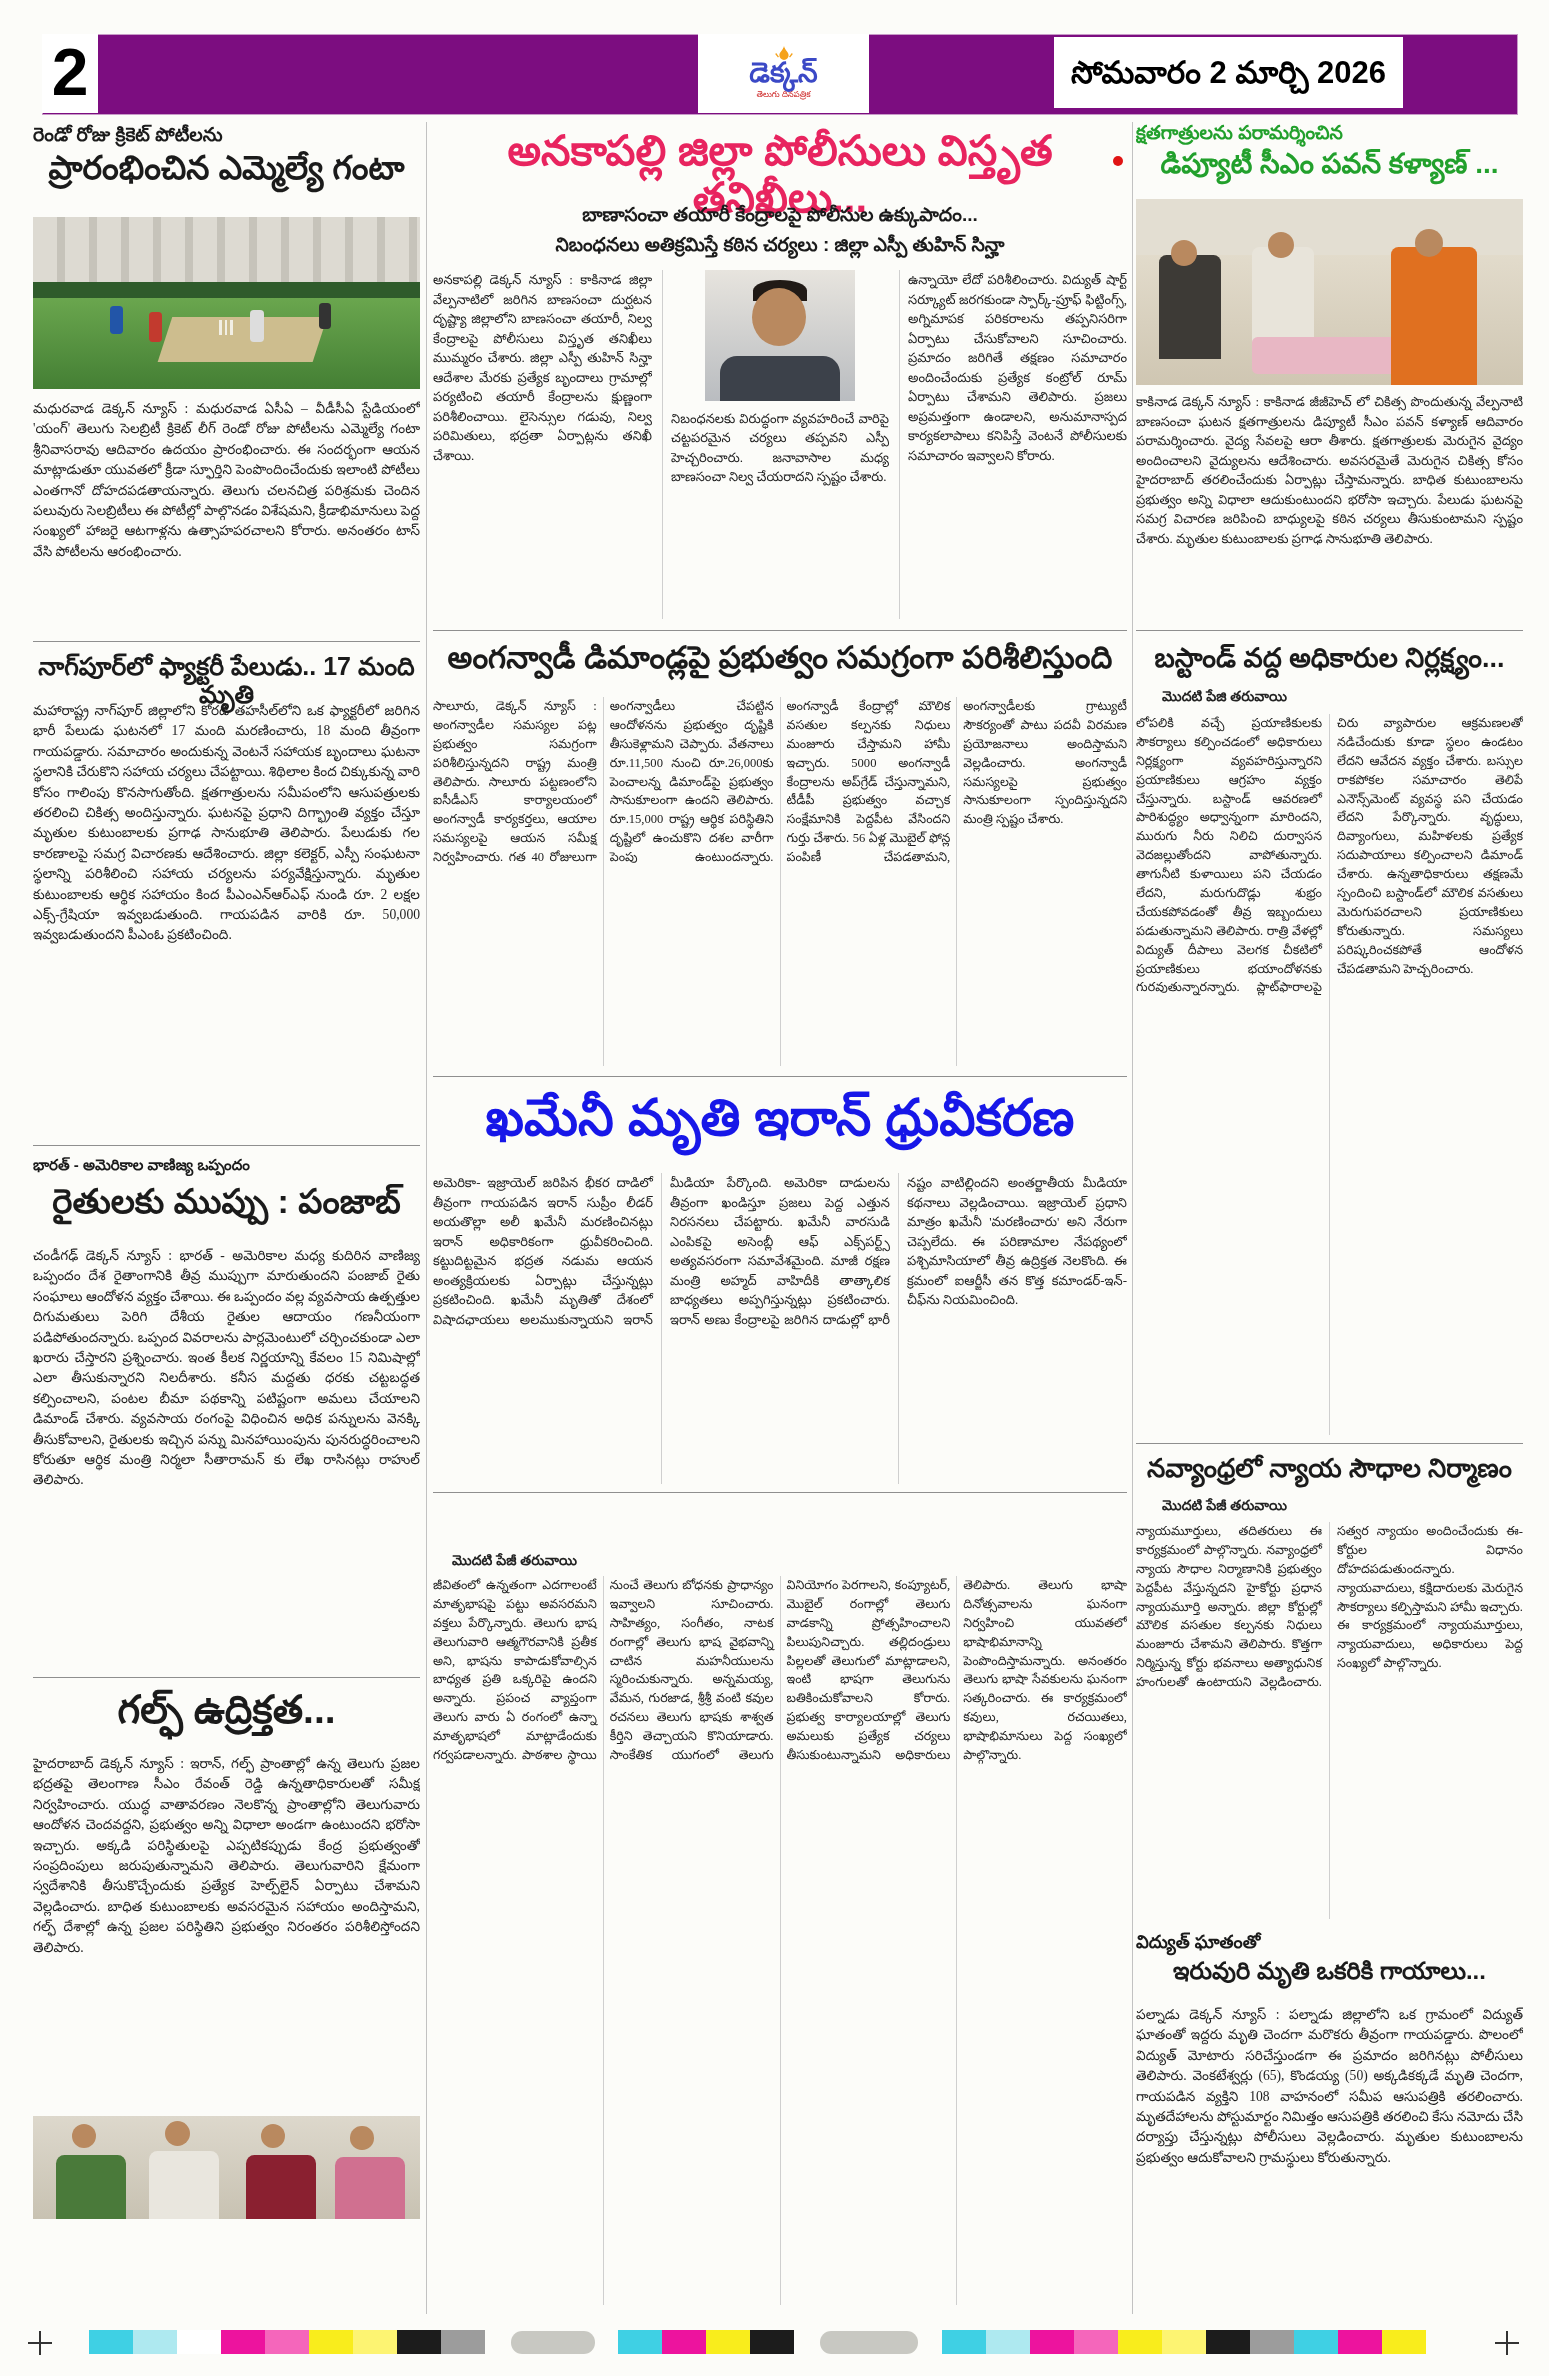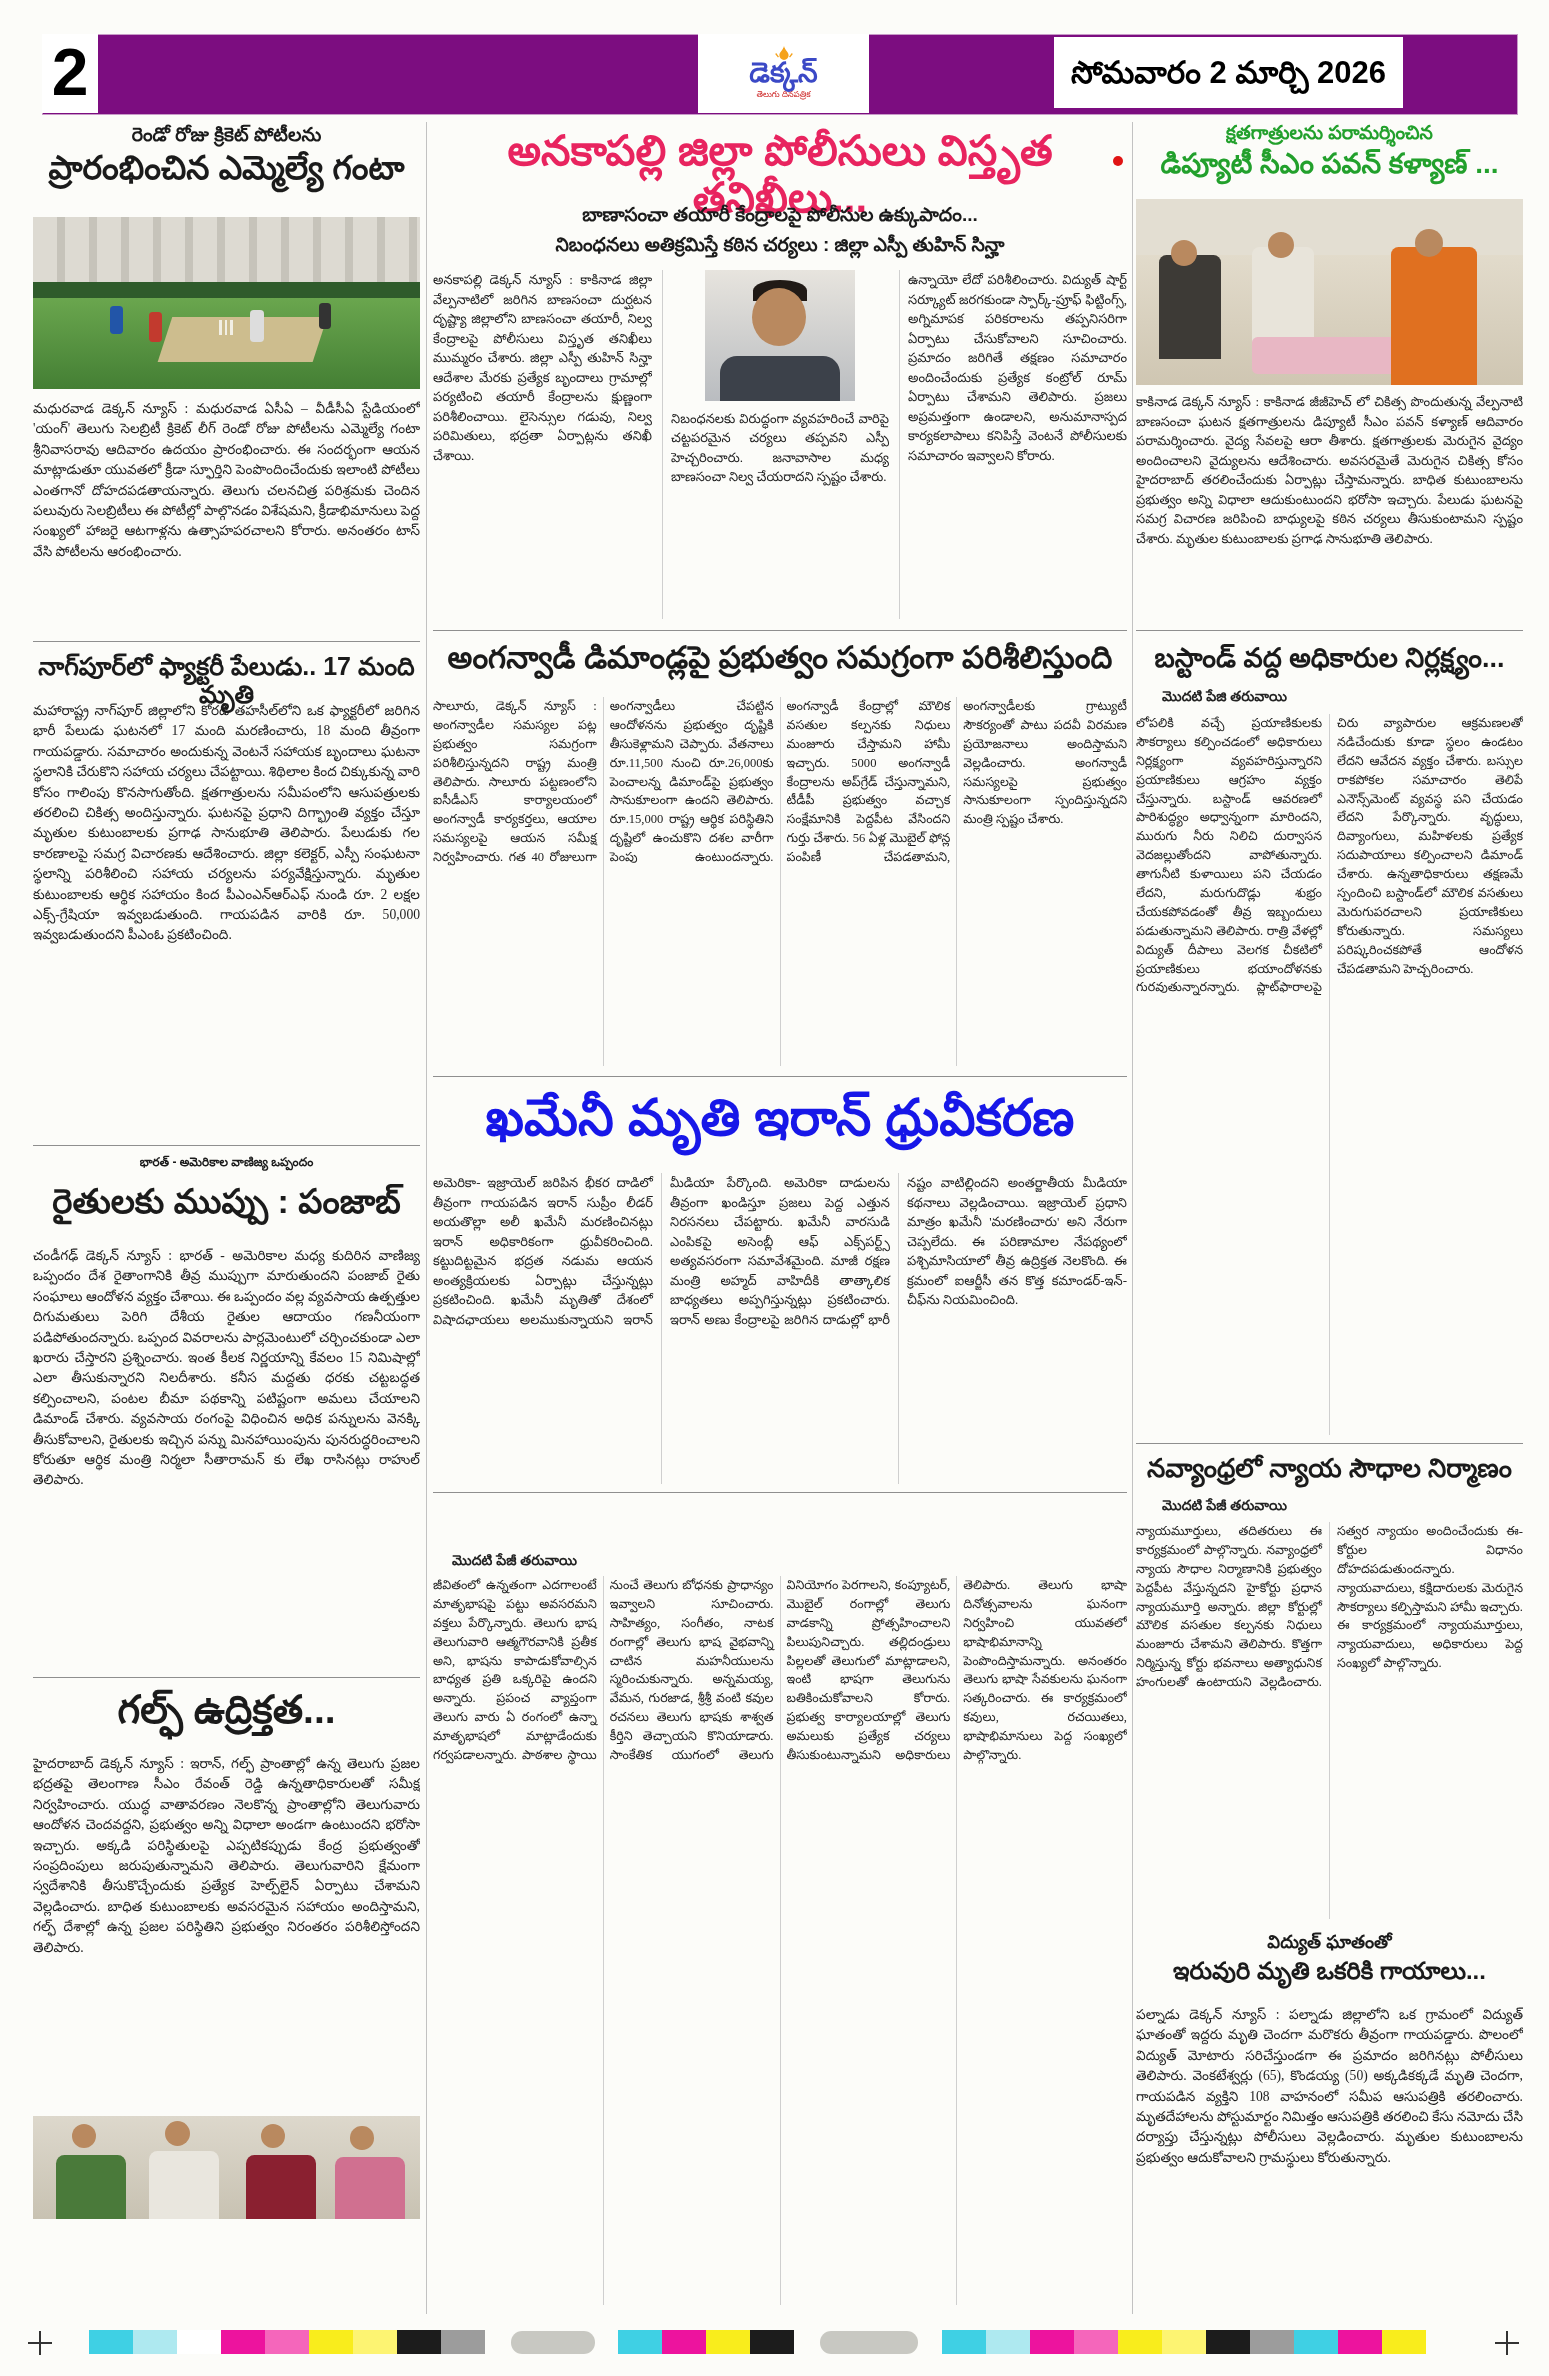--- a/index.html
+++ b/index.html
@@ -14,21 +14,21 @@
   .logo-flame{width:24px;height:15px;margin-bottom:-1.9px;}
   .logo-name{font-family:"Liberation Sans",sans-serif;font-weight:bold;font-size:28px;color:#3b49c6;line-height:1;}
   .logo-tag{font-family:"Liberation Sans",sans-serif;font-size:8.4px;color:#cc2222;margin-top:1.9px;}
   .date-box{position:absolute;left:1054px;top:37px;width:349px;height:71px;background:#ffffff;
             font-family:"Liberation Sans",sans-serif;font-weight:bold;font-size:31px;line-height:71px;text-align:center;color:#000;}
   
   .vrule{position:absolute;width:0.9px;background:#c2c2c2;}
   .hrule{position:absolute;height:0.9px;background:#8f8f8f;}
   
   .abs{position:absolute;}
-  .kicker{font-family:"Liberation Sans",sans-serif;font-weight:bold;text-align:center;line-height:1.15;}
+  .kicker{font-family:"Liberation Sans",sans-serif;font-weight:bold;text-align:left;line-height:1.15;}
   .headline{font-family:"Liberation Sans",sans-serif;font-weight:bold;text-align:center;line-height:1.12;}
   .subhead{font-family:"Liberation Sans",sans-serif;font-weight:bold;text-align:center;line-height:1.2;}
   .cont-label{font-family:Liberation Sans, sans-serif;font-weight:bold;font-size:14px;color:#222;}
   .body-text{text-align:justify;line-height:1.5;overflow:hidden;}
   .cols-2{column-count:2;column-gap:15px;column-rule:0.9px solid #cfcfcf;}
   .cols-3{column-count:3;column-gap:17px;column-rule:0.9px solid #cfcfcf;}
   .cols-4{column-count:4;column-gap:13px;column-rule:0.9px solid #cfcfcf;}
   .caption{font-family:"Liberation Sans",sans-serif;font-weight:bold;font-size:15px;text-align:center;line-height:1.35;}
   .red-dot{position:absolute;width:10.3px;height:10.3px;border-radius:50%;background:#e01414;}
   
@@ -98,21 +98,21 @@
     <div class="ck-player" style="left:56%;top:54%;width:14px;height:32px;background:#ddd;"></div>
     <div class="ck-player" style="left:74%;top:50%;width:12px;height:26px;background:#333;"></div>
   </div>
   <div class="abs body-text" style="left:33px;top:399px;width:387px;height:234px;font-size:13.6px;">మధురవాడ డెక్కన్ న్యూస్ : మధురవాడ ఏసీఏ – వీడీసీఏ స్టేడియంలో 'యంగ్' తెలుగు సెలబ్రిటీ క్రికెట్ లీగ్ రెండో రోజు పోటీలను ఎమ్మెల్యే గంటా శ్రీనివాసరావు ఆదివారం ఉదయం ప్రారంభించారు. ఈ సందర్భంగా ఆయన మాట్లాడుతూ యువతలో క్రీడా స్ఫూర్తిని పెంపొందించేందుకు ఇలాంటి పోటీలు ఎంతగానో దోహదపడతాయన్నారు. తెలుగు చలనచిత్ర పరిశ్రమకు చెందిన పలువురు సెలబ్రిటీలు ఈ పోటీల్లో పాల్గొనడం విశేషమని, క్రీడాభిమానులు పెద్ద సంఖ్యలో హాజరై ఆటగాళ్లను ఉత్సాహపరచాలని కోరారు. అనంతరం టాస్ వేసి పోటీలను ఆరంభించారు.</div>
 
   <div class="hrule" style="left:33px;top:641px;width:387px;"></div>
   <div class="abs headline" style="left:33px;top:652px;width:387px;font-size:25px;">నాగ్‌పూర్‌లో ఫ్యాక్టరీ పేలుడు.. 17 మంది మృతి</div>
   <div class="abs body-text" style="left:33px;top:701px;width:387px;height:435px;font-size:13.6px;">మహారాష్ట్ర నాగ్‌పూర్ జిల్లాలోని కోరడీ తహసీల్‌లోని ఒక ఫ్యాక్టరీలో జరిగిన భారీ పేలుడు ఘటనలో 17 మంది మరణించారు, 18 మంది తీవ్రంగా గాయపడ్డారు. సమాచారం అందుకున్న వెంటనే సహాయక బృందాలు ఘటనా స్థలానికి చేరుకొని సహాయ చర్యలు చేపట్టాయి. శిథిలాల కింద చిక్కుకున్న వారి కోసం గాలింపు కొనసాగుతోంది. క్షతగాత్రులను సమీపంలోని ఆసుపత్రులకు తరలించి చికిత్స అందిస్తున్నారు. ఘటనపై ప్రధాని దిగ్భ్రాంతి వ్యక్తం చేస్తూ మృతుల కుటుంబాలకు ప్రగాఢ సానుభూతి తెలిపారు. పేలుడుకు గల కారణాలపై సమగ్ర విచారణకు ఆదేశించారు. జిల్లా కలెక్టర్, ఎస్పీ సంఘటనా స్థలాన్ని పరిశీలించి సహాయ చర్యలను పర్యవేక్షిస్తున్నారు. మృతుల కుటుంబాలకు ఆర్థిక సహాయం కింద పీఎంఎన్ఆర్ఎఫ్ నుండి రూ. 2 లక్షల ఎక్స్-గ్రేషియా ఇవ్వబడుతుంది. గాయపడిన వారికి రూ. 50,000 ఇవ్వబడుతుందని పీఎంఓ ప్రకటించింది.</div>
 
   <div class="hrule" style="left:33px;top:1145px;width:387px;"></div>
-  <div class="abs kicker" style="left:33px;top:1156px;width:387px;font-size:12px;">భారత్ - అమెరికాల వాణిజ్య ఒప్పందం</div>
+  <div class="abs kicker" style="left:33px;top:1156px;width:387px;font-size:15px;">భారత్ - అమెరికాల వాణిజ్య ఒప్పందం</div>
   <div class="abs headline" style="left:33px;top:1182px;width:387px;font-size:34px;">రైతులకు ముప్పు : పంజాబ్</div>
   <div class="abs body-text" style="left:33px;top:1246px;width:387px;height:423px;font-size:13.6px;">చండీగఢ్ డెక్కన్ న్యూస్ : భారత్ - అమెరికాల మధ్య కుదిరిన వాణిజ్య ఒప్పందం దేశ రైతాంగానికి తీవ్ర ముప్పుగా మారుతుందని పంజాబ్ రైతు సంఘాలు ఆందోళన వ్యక్తం చేశాయి. ఈ ఒప్పందం వల్ల వ్యవసాయ ఉత్పత్తుల దిగుమతులు పెరిగి దేశీయ రైతుల ఆదాయం గణనీయంగా పడిపోతుందన్నారు. ఒప్పంద వివరాలను పార్లమెంటులో చర్చించకుండా ఎలా ఖరారు చేస్తారని ప్రశ్నించారు. ఇంత కీలక నిర్ణయాన్ని కేవలం 15 నిమిషాల్లో ఎలా తీసుకున్నారని నిలదీశారు. కనీస మద్దతు ధరకు చట్టబద్ధత కల్పించాలని, పంటల బీమా పథకాన్ని పటిష్టంగా అమలు చేయాలని డిమాండ్ చేశారు. వ్యవసాయ రంగంపై విధించిన అధిక పన్నులను వెనక్కి తీసుకోవాలని, రైతులకు ఇచ్చిన పన్ను మినహాయింపును పునరుద్ధరించాలని కోరుతూ ఆర్థిక మంత్రి నిర్మలా సీతారామన్ కు లేఖ రాసినట్లు రాహుల్ తెలిపారు.</div>
 
   <div class="hrule" style="left:33px;top:1677px;width:387px;"></div>
   <div class="abs headline" style="left:33px;top:1688px;width:387px;font-size:39px;">గల్ఫ్ ఉద్రిక్తత...</div>
   <div class="abs body-text" style="left:33px;top:1754px;width:387px;height:356px;font-size:13.6px;">హైదరాబాద్ డెక్కన్ న్యూస్ : ఇరాన్, గల్ఫ్ ప్రాంతాల్లో ఉన్న తెలుగు ప్రజల భద్రతపై తెలంగాణ సీఎం రేవంత్ రెడ్డి ఉన్నతాధికారులతో సమీక్ష నిర్వహించారు. యుద్ధ వాతావరణం నెలకొన్న ప్రాంతాల్లోని తెలుగువారు ఆందోళన చెందవద్దని, ప్రభుత్వం అన్ని విధాలా అండగా ఉంటుందని భరోసా ఇచ్చారు. అక్కడి పరిస్థితులపై ఎప్పటికప్పుడు కేంద్ర ప్రభుత్వంతో సంప్రదింపులు జరుపుతున్నామని తెలిపారు. తెలుగువారిని క్షేమంగా స్వదేశానికి తీసుకొచ్చేందుకు ప్రత్యేక హెల్ప్‌లైన్ ఏర్పాటు చేశామని వెల్లడించారు. బాధిత కుటుంబాలకు అవసరమైన సహాయం అందిస్తామని, గల్ఫ్ దేశాల్లో ఉన్న ప్రజల పరిస్థితిని ప్రభుత్వం నిరంతరం పరిశీలిస్తోందని తెలిపారు.</div>
 
   <div class="photo" style="left:33px;top:2116px;width:387px;height:103px;">
     <div class="ph-layer gp-bg"></div>
     <div class="gp-fig" style="left:6%;bottom:0;width:18%;height:62%;background:#4a7a3a;"></div>

